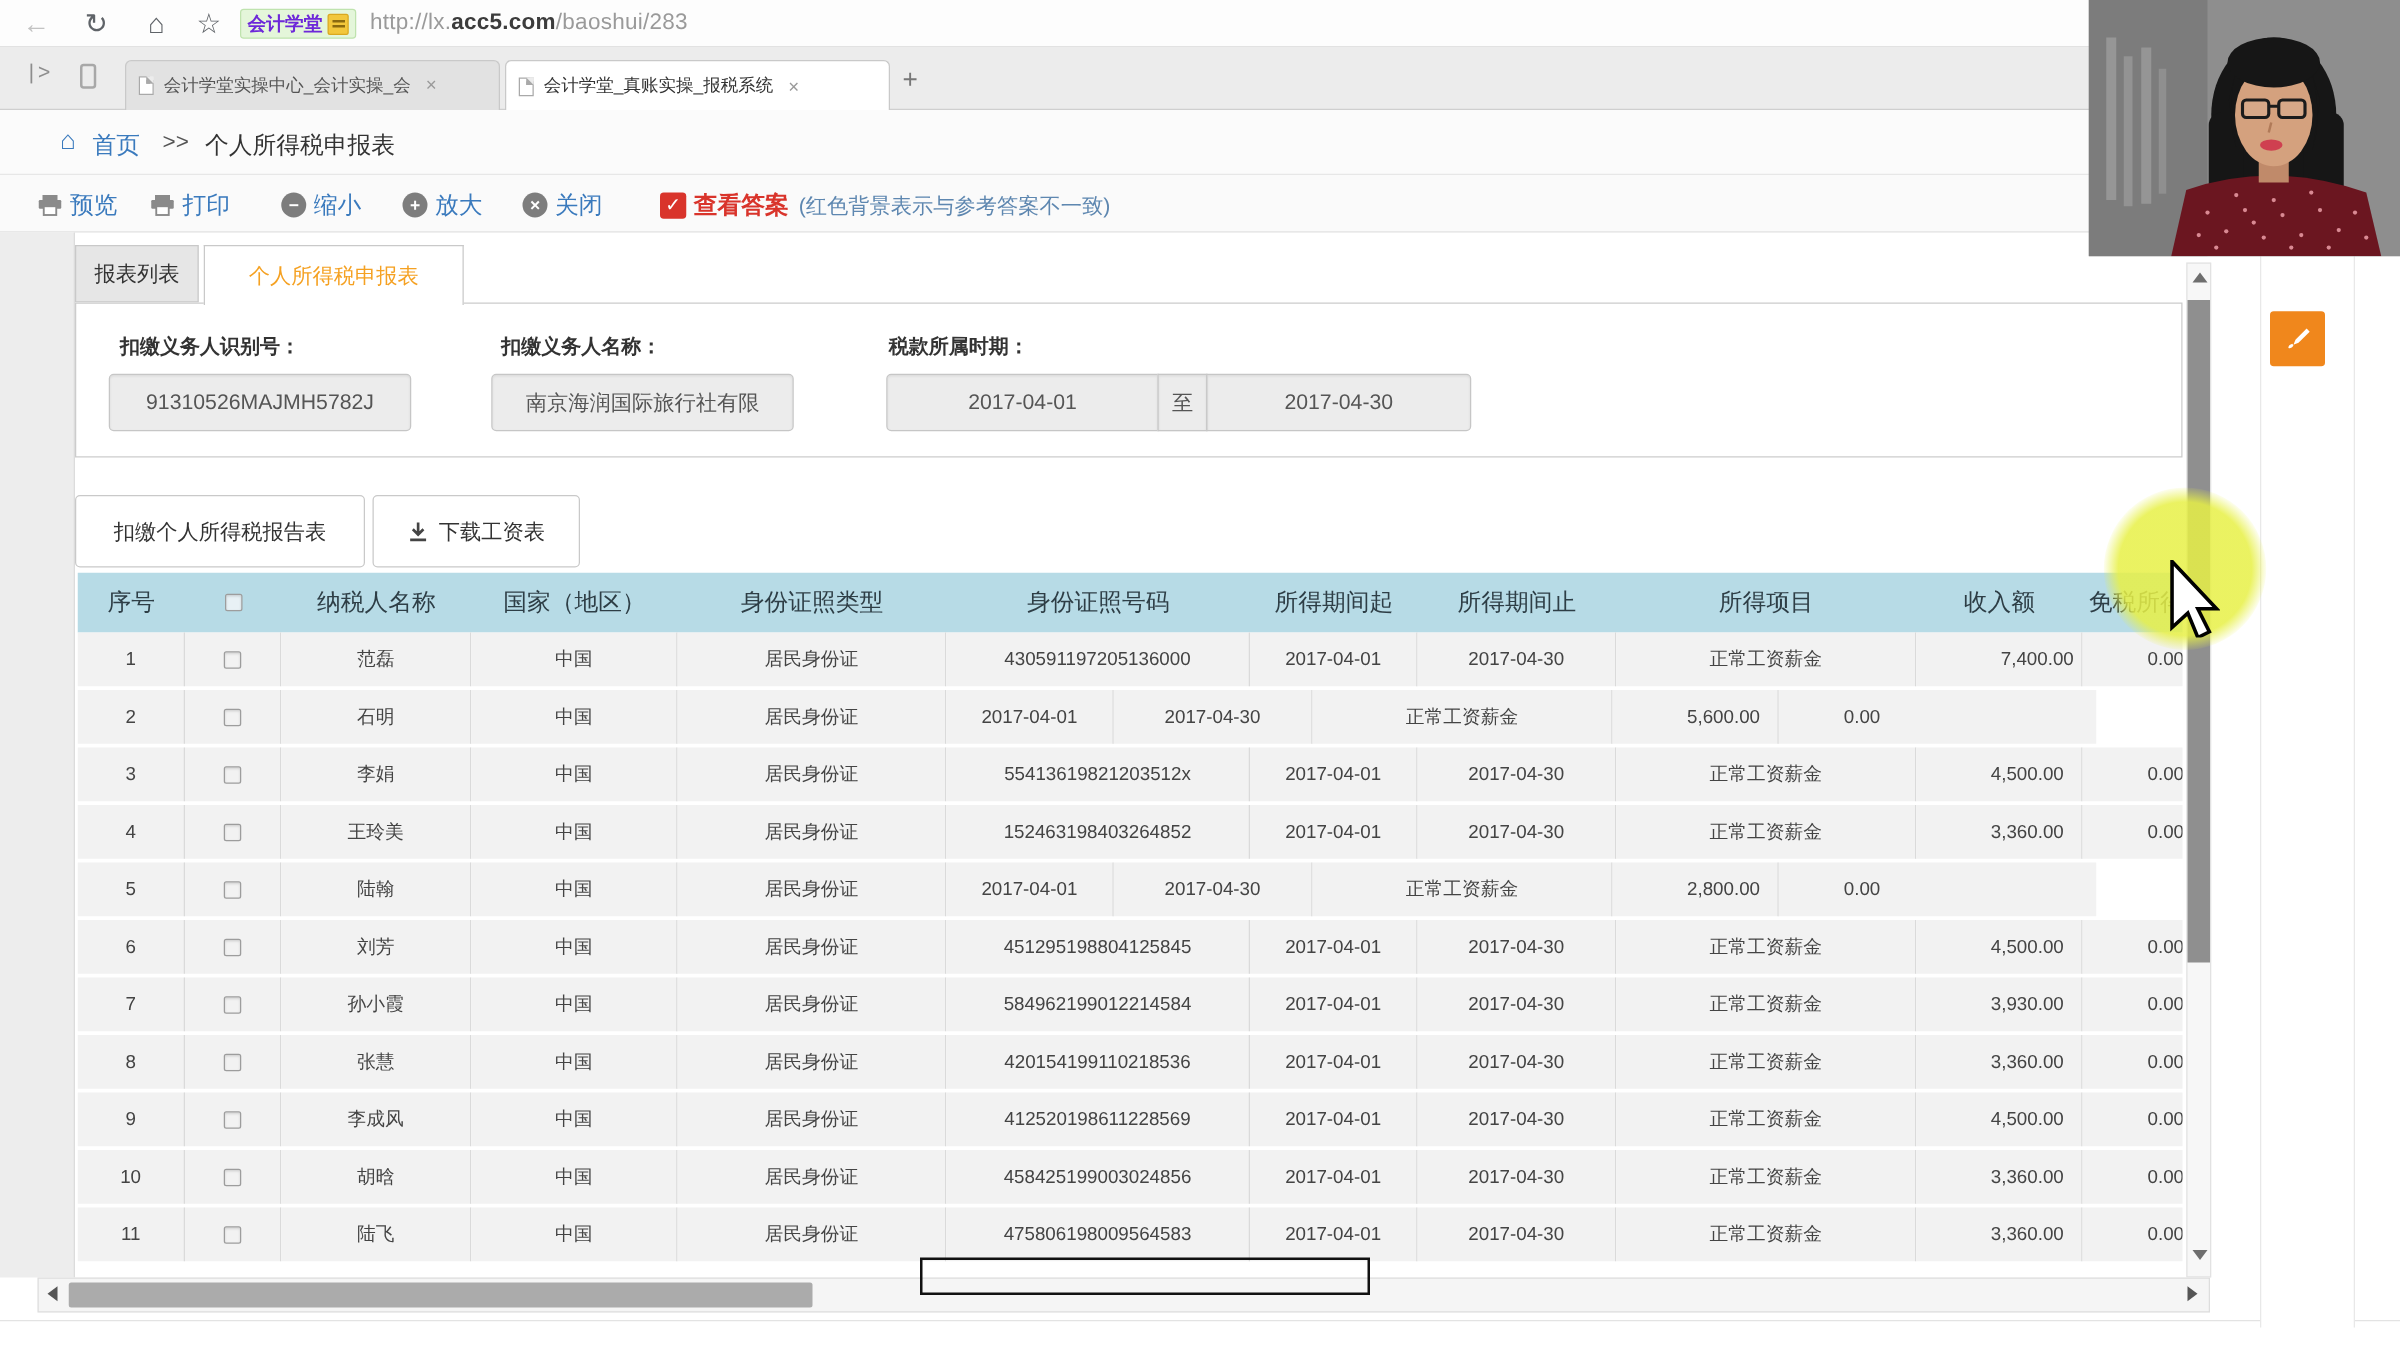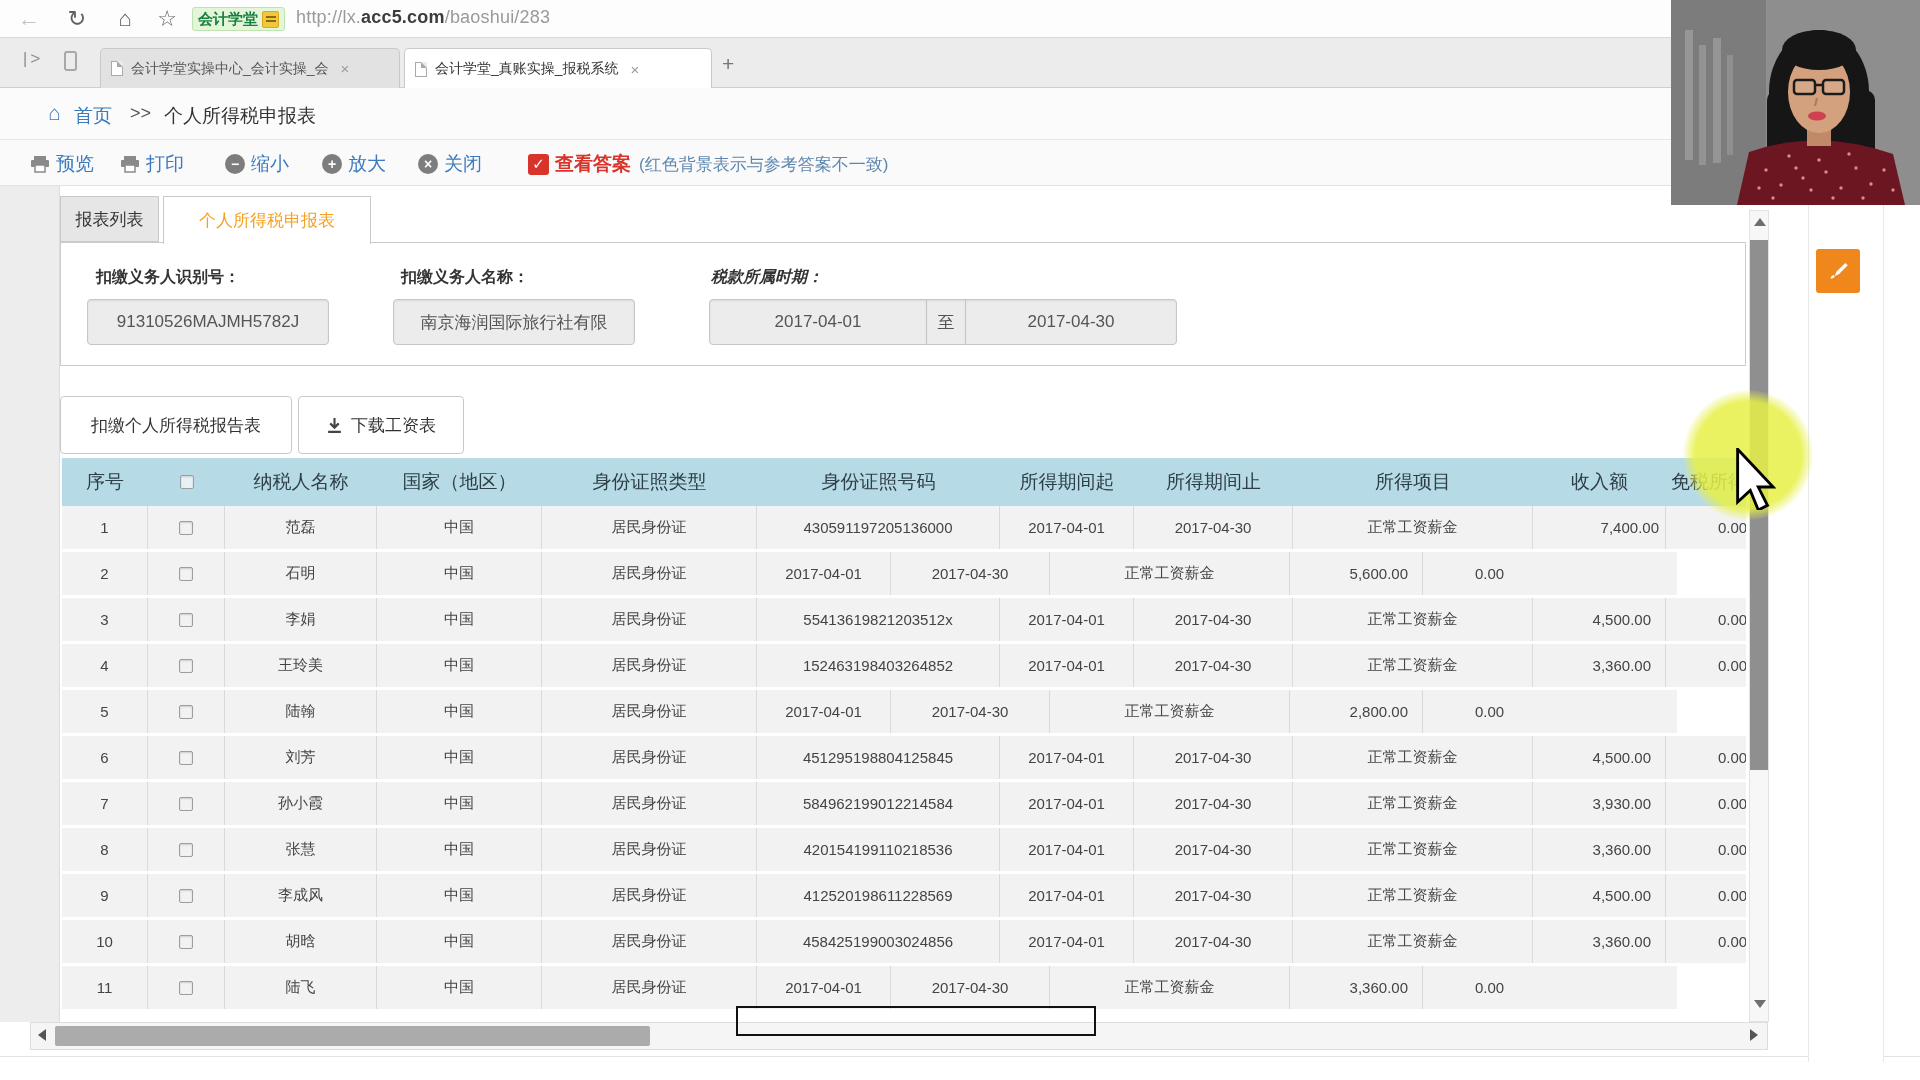--- a/index.html
+++ b/index.html
@@ -6,21 +6,21 @@
   html,body { width:1920px; height:1080px; overflow:hidden; background:#fff;
     font-family:"Liberation Sans","DejaVu Sans",sans-serif; }
   #screen { position:relative; width:1920px; height:1080px; background:#fff; overflow:hidden; }
   .abs { position:absolute; }
 
   
   .urlbar { left:0; top:0; width:1920px; height:38px; background:#fdfdfd; border-bottom:1px solid #d9d9d9; }
   .nav-ico { top:6px; font-size:22px; color:#5f6368; width:30px; text-align:center; cursor:pointer; }
   .badge { left:192px; top:7px; height:24px; background:#e4f6da; border:1px solid #bfe3ae; border-radius:3px;
            display:flex; align-items:center; padding:0 5px; gap:4px; }
-  .badge-text { color:#15803d; font-size:15px; font-weight:bold; }
+  .badge-text { color:#6d28d9; font-size:15px; font-weight:bold; }
   .badge-ico { width:17px; height:17px; background:#f2c73c; border:1px solid #d9a820; border-radius:2px; position:relative; }
   .badge-ico:before { content:""; position:absolute; left:3px; top:4px; width:10px; height:2px; background:#8a6a10; box-shadow:0 4px 0 #8a6a10; }
   .url { left:296px; top:7px; font-size:18px; color:#9a9a9a; letter-spacing:.2px; white-space:nowrap; }
   .url b { color:#3c3c3c; font-weight:bold; }
 
   .tabstrip { left:0; top:38px; width:1920px; height:50px; background:#ececec; border-bottom:1px solid #cfcfcf; }
   .strip-ico { top:12px; color:#8d8d8d; font-size:17px; font-family:"Liberation Mono",monospace; cursor:pointer; }
   .phone-ico { left:64px; top:13px; width:13px; height:20px; border:2px solid #a8a8a8; border-radius:3px; cursor:pointer; }
   .btab { top:10px; height:40px; display:flex; align-items:center; padding:0 10px; gap:8px; font-size:14px; color:#555;
           border:1px solid #c9c9c9; border-bottom:none; border-radius:5px 5px 0 0; cursor:pointer; white-space:nowrap; overflow:hidden; }
@@ -184,21 +184,21 @@
   <div class="abs bottomline"></div>
 
   <div class="abs ptab gray">报表列表</div>
   <div class="abs ptab orange">个人所得税申报表</div>
 
   <div class="abs formpanel">
     <div class="abs flabel" style="left:35px;">扣缴义务人识别号：</div>
     <div class="abs finput" style="left:26px;width:242px;">91310526MAJMH5782J</div>
     <div class="abs flabel" style="left:340px;">扣缴义务人名称：</div>
     <div class="abs finput" style="left:332px;width:242px;">南京海润国际旅行社有限</div>
-    <div class="abs flabel" style="left:650px;font-style:italic;">税款所属时期：</div>
+    <div class="abs flabel" style="left:650px;">税款所属时期：</div>
     <div class="abs finput" style="left:648px;width:218px;border-radius:4px 0 0 4px;">2017-04-01</div>
     <div class="abs finput tosep" style="left:865px;width:40px;">至</div>
     <div class="abs finput" style="left:904px;width:212px;border-radius:0 4px 4px 0;">2017-04-30</div>
   </div>
 
   <div class="abs actbtn" style="left:60px;width:232px;">扣缴个人所得税报告表</div>
   <div class="abs actbtn" style="left:298px;width:166px;">
     <svg width="17" height="17" viewBox="0 0 16 16">
         <path d="M8 1 v8 M4 6 l4 4 4 -4 M2 14 h12" stroke="#444" stroke-width="2" fill="none"></path>
       </svg>
@@ -371,20 +371,21 @@
           <div class="td" style="width: 254px; justify-content: flex-start; padding-left: 52px;">0.00</div>
         </div>
         <div class="tr">
           <div class="td" style="width: 86px;">11</div>
           <div class="td" style="width: 77px;">
             <div class="chk"></div>
           </div>
           <div class="td" style="width: 152px;">陆飞</div>
           <div class="td" style="width: 165px;">中国</div>
           <div class="td" style="width: 215px;">居民身份证</div>
+          <div class="td" style="width: 243px;">475806198009564583</div>
           <div class="td" style="width: 134px;">2017-04-01</div>
           <div class="td" style="width: 159px;">2017-04-30</div>
           <div class="td" style="width: 240px;">正常工资薪金</div>
           <div class="td" style="width: 133px; justify-content: flex-end; padding-right: 14px;">3,360.00</div>
           <div class="td" style="width: 254px; justify-content: flex-start; padding-left: 52px;">0.00</div>
         </div>
       </div>
   </div>
 
   <div class="abs annot-rect"></div>

